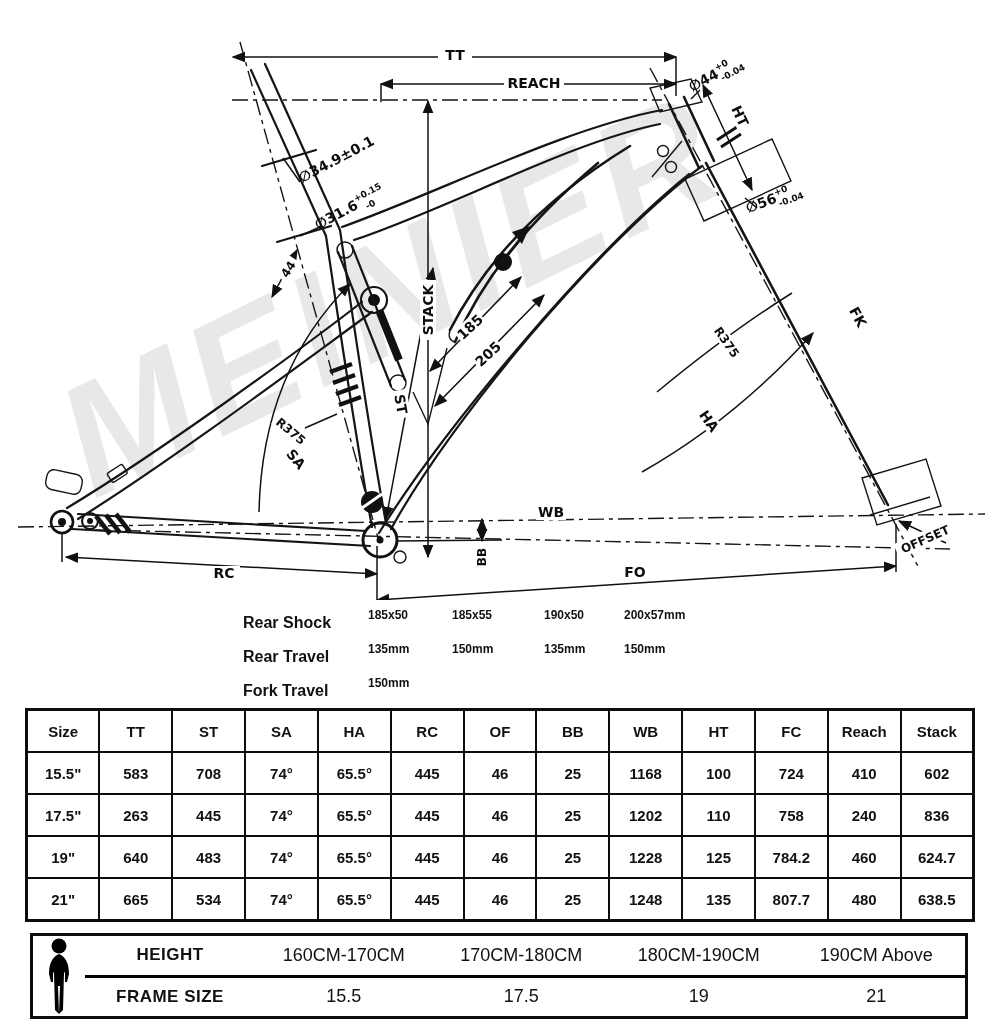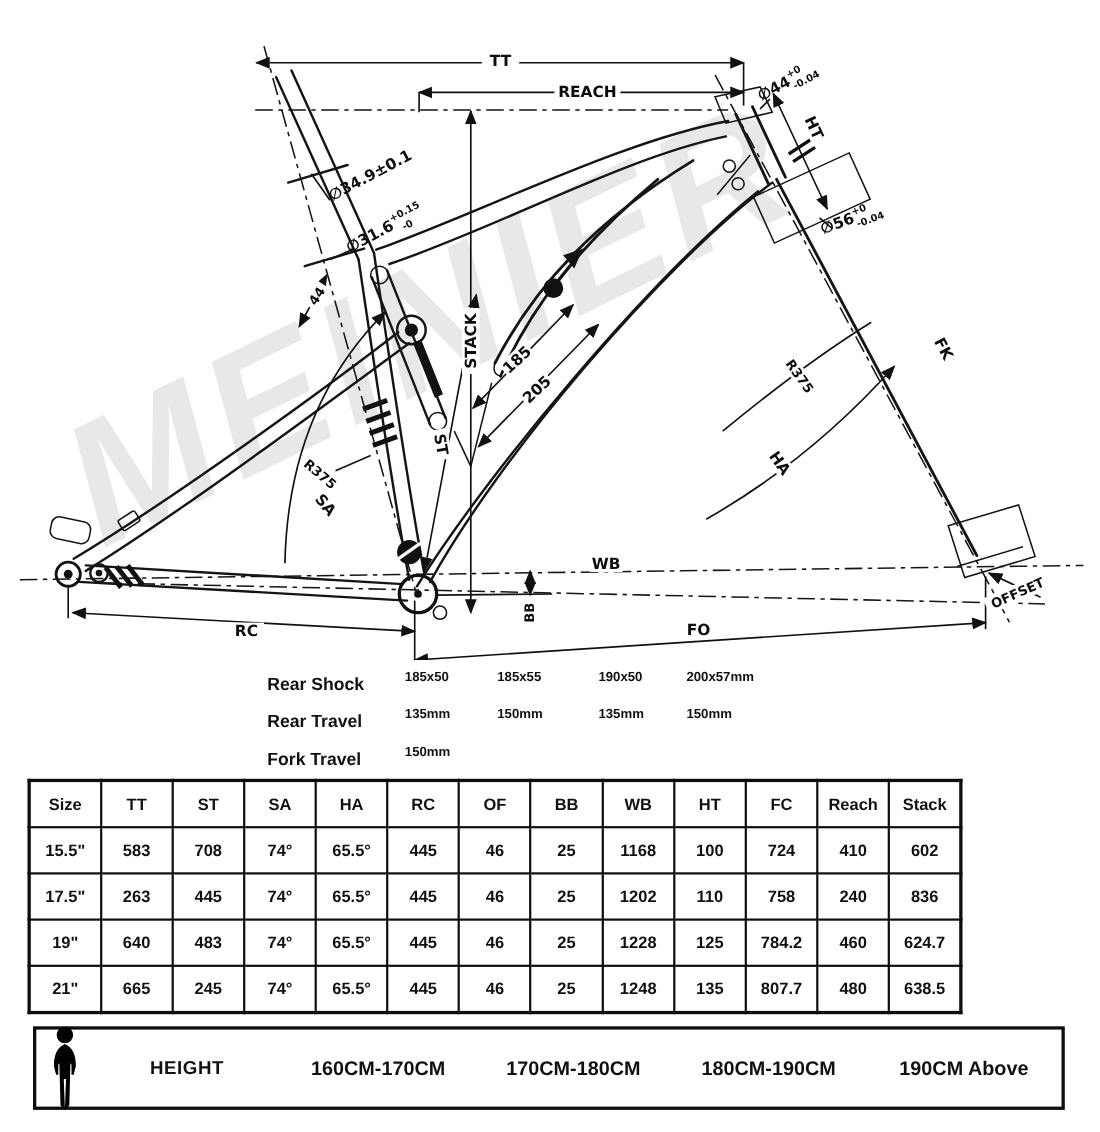--- a/index.html
+++ b/index.html
@@ -26,39 +26,39 @@
   .lbs{font:bold 12px "DejaVu Sans",sans-serif;fill:#0d0d0d;}
   .tol{font:bold 9px "DejaVu Sans",sans-serif;fill:#0d0d0d;}
   .wbg{fill:#ffffff;}
   
   .specs{position:absolute;top:598px;left:243px;z-index:2;}
   .spec-row{display:grid;grid-template-columns:125px 84px 92px 80px 120px;align-items:center;height:34px;}
   .spec-label{font-weight:bold;font-size:16px;margin-top:16px;}
   .spec-val{font-weight:bold;font-size:12px;}
   
   .geo-table{
-    position:absolute;top:708px;left:25px;width:850px;z-index:2;
+    position:absolute;top:708px;left:25px;width:950px;z-index:2;
     border-collapse:collapse;table-layout:fixed;border:3px solid #0d0d0d;
   }
   .geo-table th,.geo-table td{
     border:2px solid #0d0d0d;text-align:center;vertical-align:middle;
     font-weight:bold;font-size:15px;height:40px;padding:0;background:#fff;
   }
   
   .size-table{
-    position:absolute;top:933px;left:30px;width:938px;height:76px;z-index:2;
+    position:absolute;top:933px;left:30px;width:938px;height:86px;z-index:2;
     border:3px solid #0d0d0d;box-sizing:border-box;background:#fff;
     display:flex;align-items:stretch;
   }
   .person{width:52px;display:flex;align-items:center;justify-content:center;}
   .size-rows{flex:1;display:flex;flex-direction:column;justify-content:center;}
   .size-row{display:grid;grid-template-columns:170px 1fr 1fr 1fr 1fr;align-items:center;height:40px;}
   .size-row.divider{border-top:3px solid #000;}
   .size-label{font-size:17px;font-weight:600;text-align:center;letter-spacing:.5px;}
-  .size-val{font-size:18px;font-weight:700;text-align:center;}
+  .size-val{font-size:18px;font-weight:400;text-align:center;}
 </style>
 </head>
 <body>
 
 <div class="drawing">
   <div class="watermark">MEINIER</div>
   <svg width="1000" height="600" viewBox="0 0 1000 600">
     <defs>
       <marker id="arr" viewBox="0 0 10 10" refX="9" refY="5" markerWidth="9" markerHeight="9" orient="auto-start-reverse">
         <path d="M0,1 L10,5 L0,9 z" fill="#111"></path>
@@ -351,21 +351,21 @@
         <td>25</td>
         <td>1228</td>
         <td>125</td>
         <td>784.2</td>
         <td>460</td>
         <td>624.7</td>
       </tr>
       <tr>
         <td>21"</td>
         <td>665</td>
-        <td>245</td>
+        <td>534</td>
         <td>74°</td>
         <td>65.5°</td>
         <td>445</td>
         <td>46</td>
         <td>25</td>
         <td>1248</td>
         <td>135</td>
         <td>807.7</td>
         <td>480</td>
         <td>638.5</td>
@@ -381,14 +381,21 @@
     </svg>
   </div>
   <div class="size-rows" id="size-rows">
       <div class="size-row">
         <span class="size-label">HEIGHT</span>
         <span class="size-val">160CM-170CM</span>
         <span class="size-val">170CM-180CM</span>
         <span class="size-val">180CM-190CM</span>
         <span class="size-val">190CM Above</span>
       </div>
+      <div class="size-row divider">
+        <span class="size-label">FRAME SIZE</span>
+        <span class="size-val">15.5</span>
+        <span class="size-val">17.5</span>
+        <span class="size-val">19</span>
+        <span class="size-val">21</span>
+      </div>
     </div>
 </div>
 
 </body></html>

